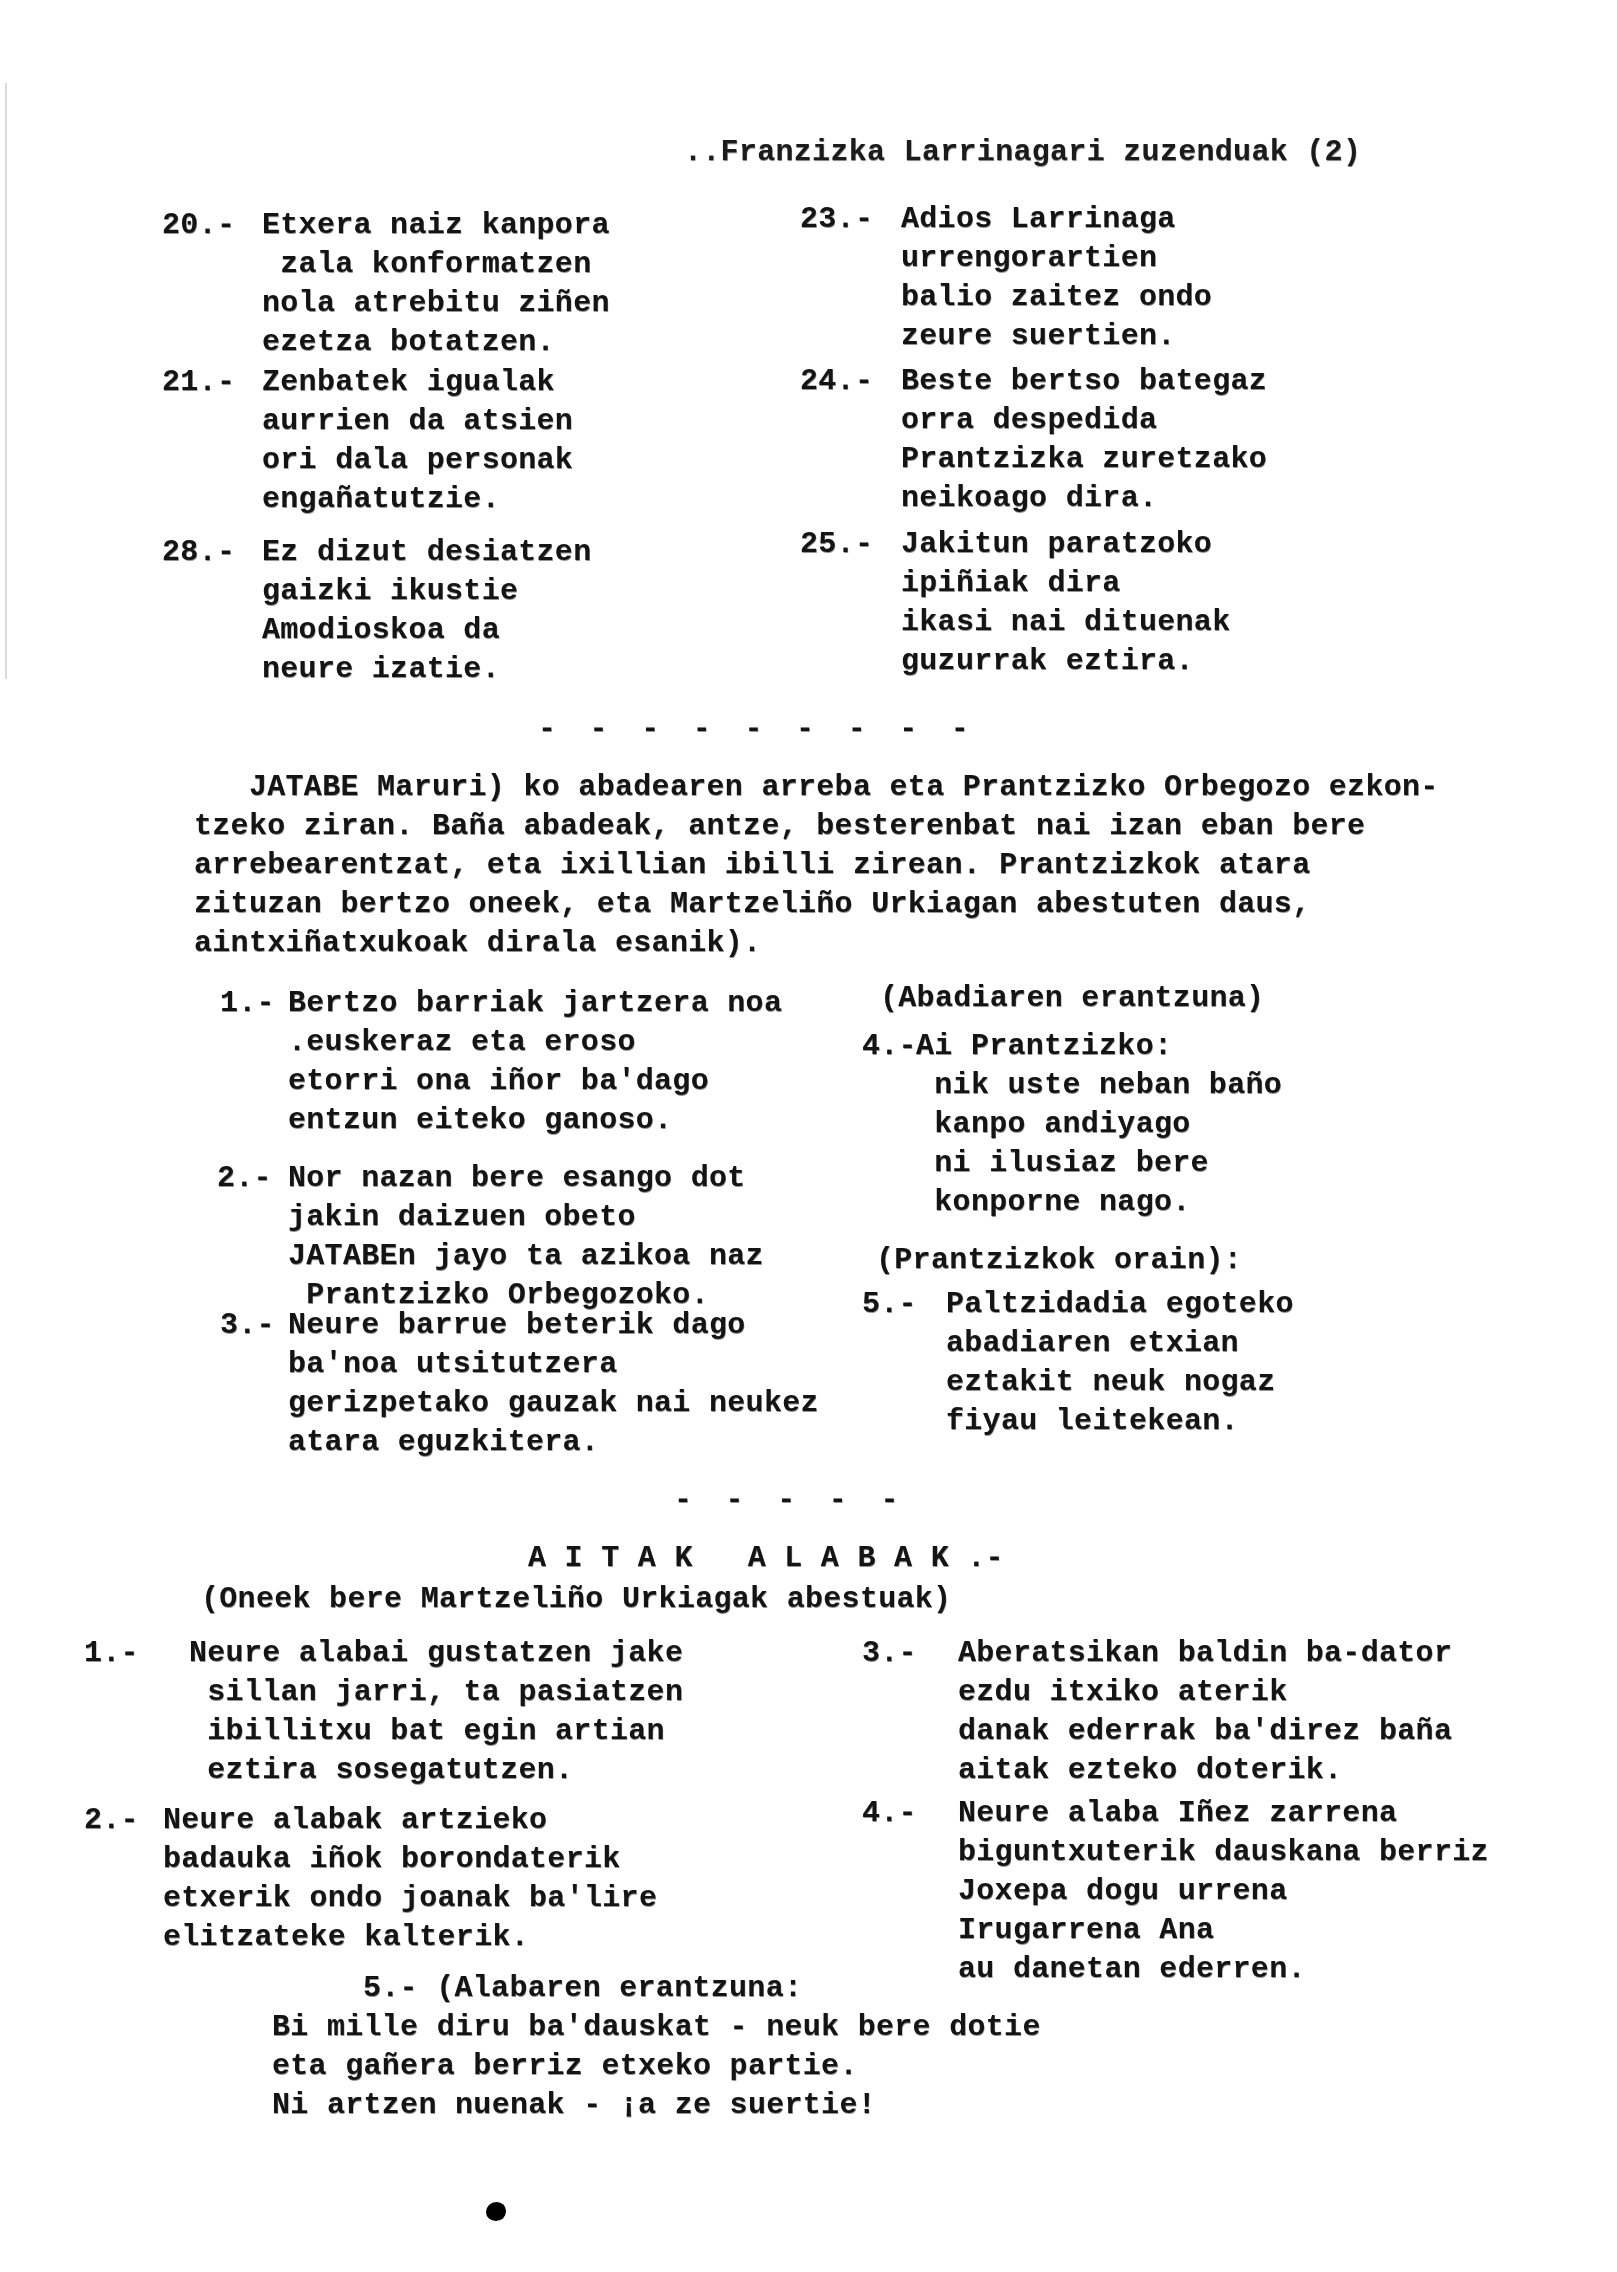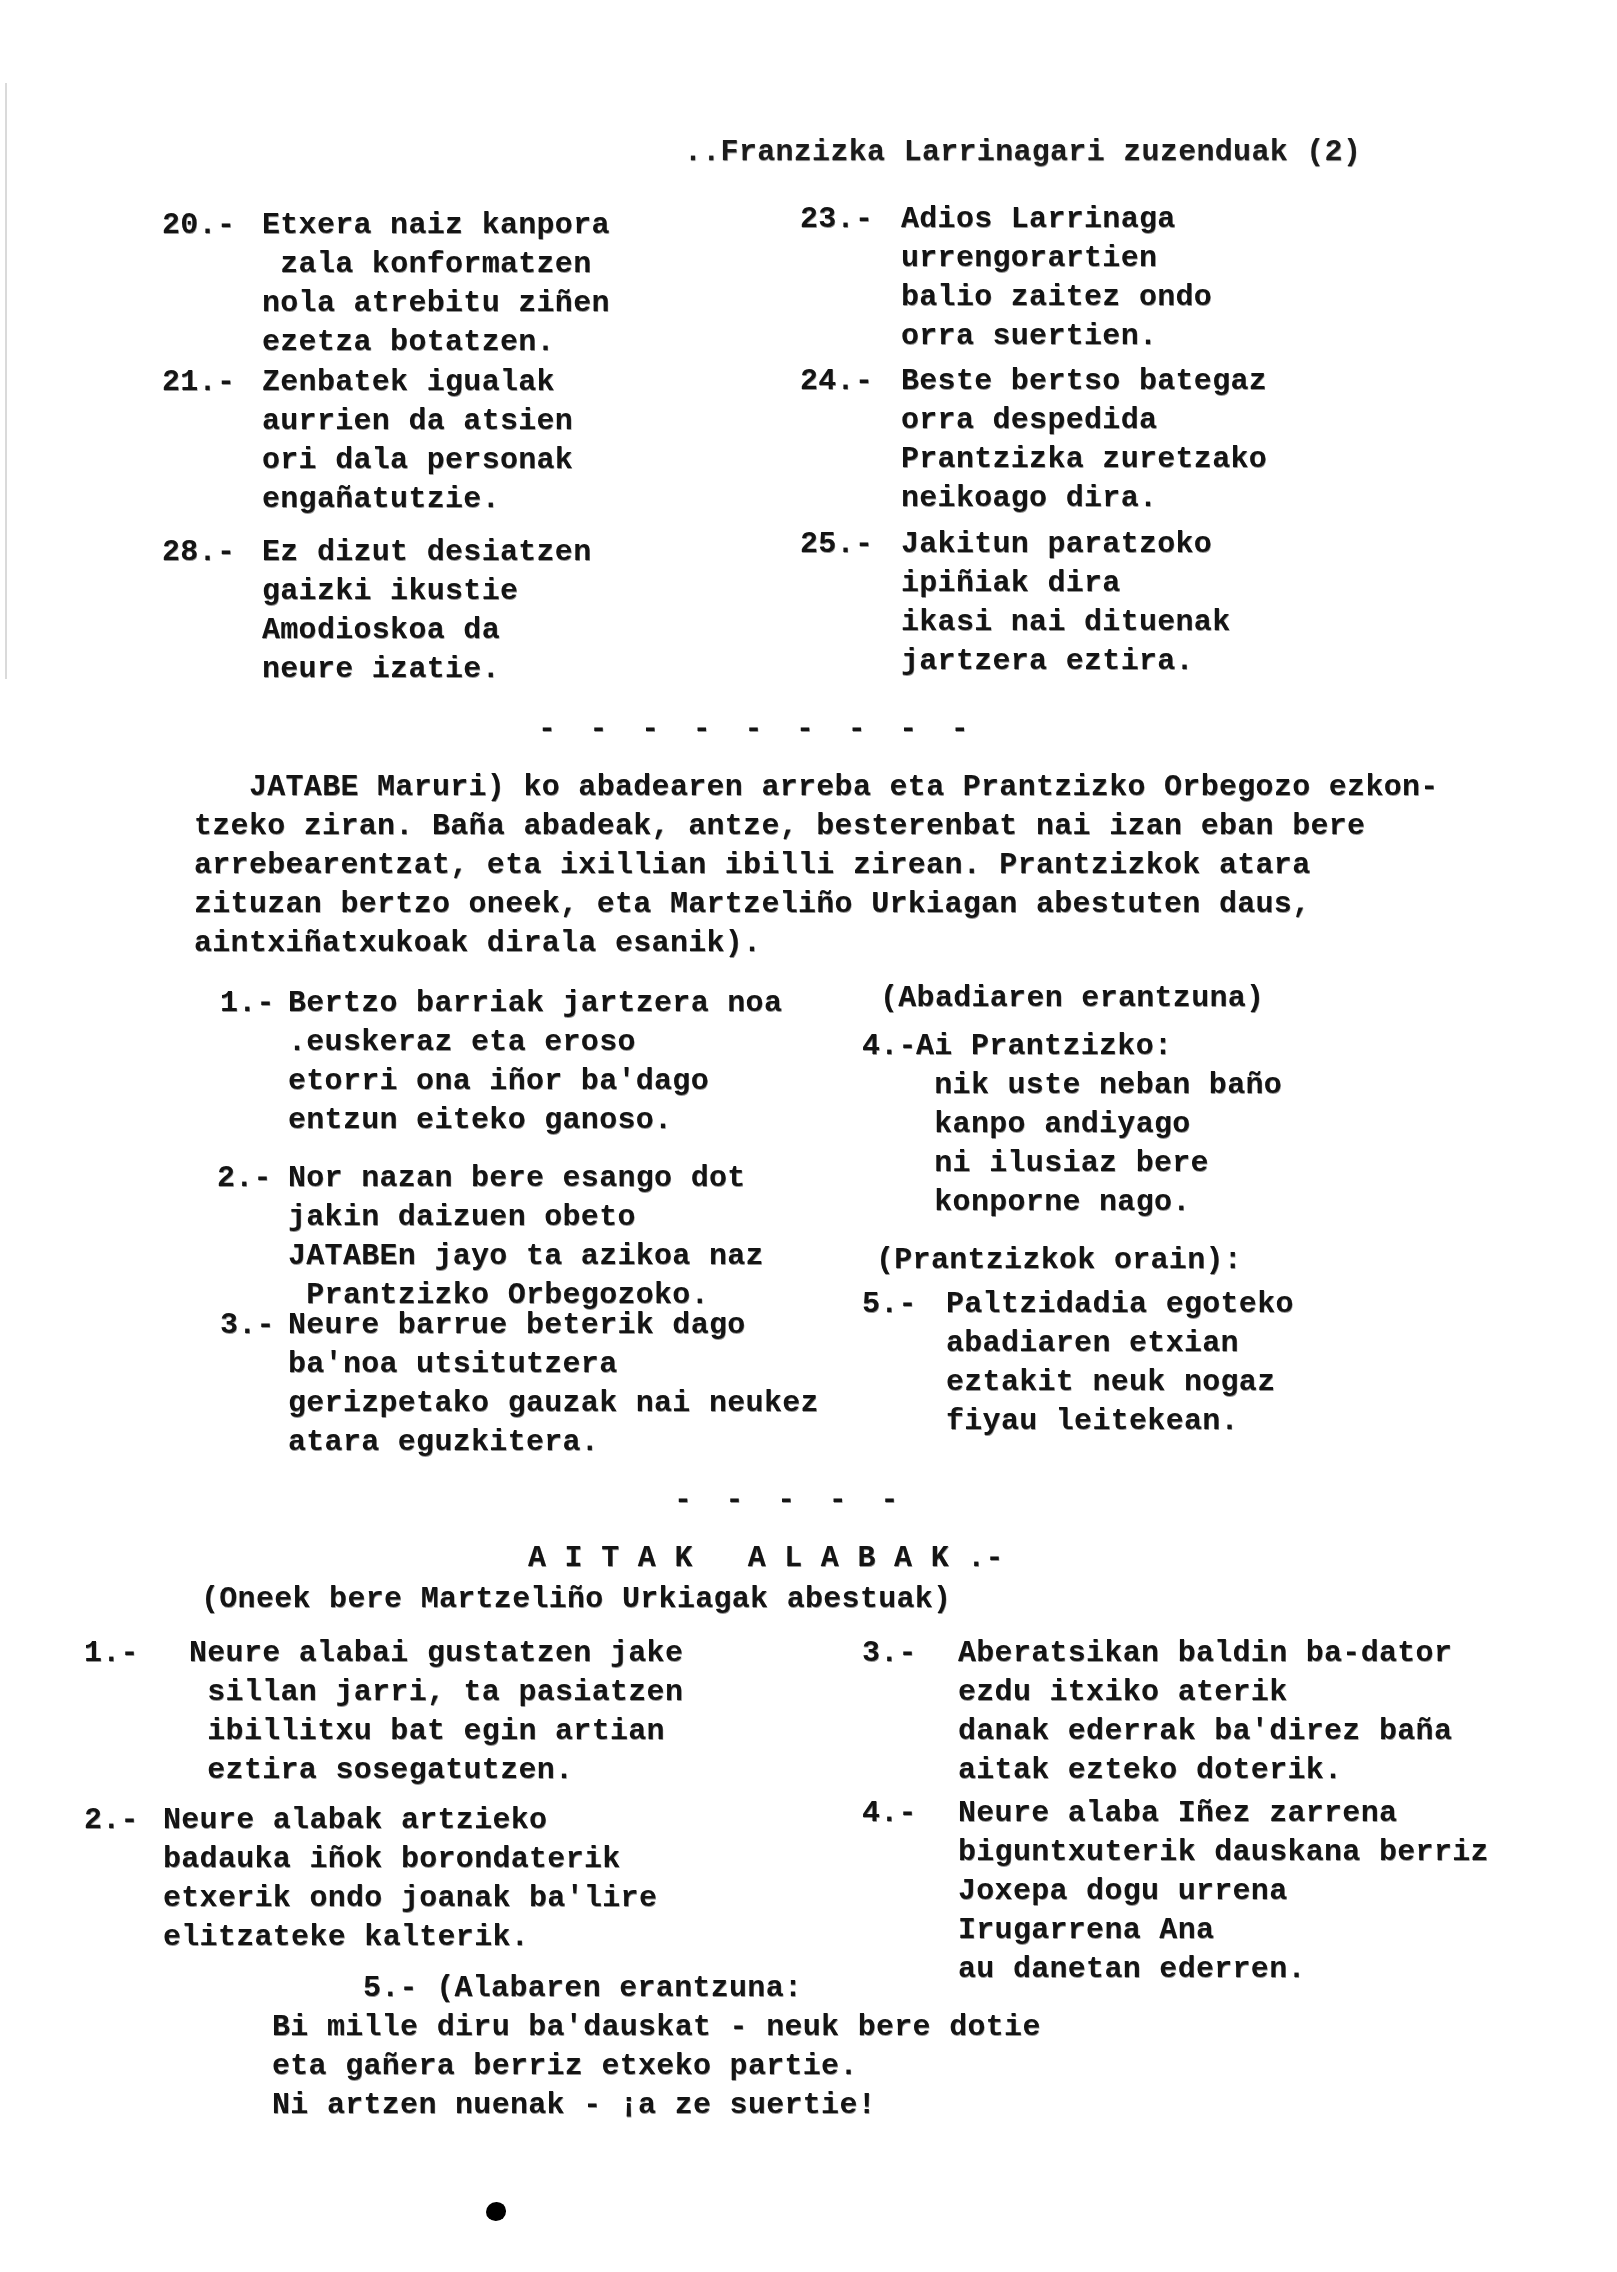--- a/index.html
+++ b/index.html
@@ -52,33 +52,33 @@
   <div class="t" style="left:162px;top:533px">28.-</div>
   <div class="t" style="left:262px;top:533px">Ez dizut desiatzen
 gaizki ikustie
 Amodioskoa da
 neure izatie.</div>
 
   <div class="t" style="left:800px;top:200px">23.-</div>
   <div class="t" style="left:901px;top:200px">Adios Larrinaga
 urrengorartien
 balio zaitez ondo
-orra suertien.</div>
+zeure suertien.</div>
 
   <div class="t" style="left:800px;top:362px">24.-</div>
   <div class="t" style="left:901px;top:362px">Beste bertso bategaz
 orra despedida
 Prantzizka zuretzako
 neikoago dira.</div>
 
   <div class="t" style="left:800px;top:525px">25.-</div>
   <div class="t" style="left:901px;top:525px">Jakitun paratzoko
 ipiñiak dira
 ikasi nai dituenak
-jartzera eztira.</div>
+guzurrak eztira.</div>
 
   <div class="t sep" style="left:538px;top:710px">- - - - - - - - -</div>
 
   <div class="t" style="left:194px;top:768px;width:1283px">   JATABE Maruri) ko abadearen arreba eta Prantzizko Orbegozo ezkon-
 tzeko ziran. Baña abadeak, antze, besterenbat nai izan eban bere
 arrebearentzat, eta ixillian ibilli zirean. Prantzizkok atara
 zituzan bertzo oneek, eta Martzeliño Urkiagan abestuten daus,
 aintxiñatxukoak dirala esanik).</div>
 
   <div class="t" style="left:220px;top:984px">1.-</div>

